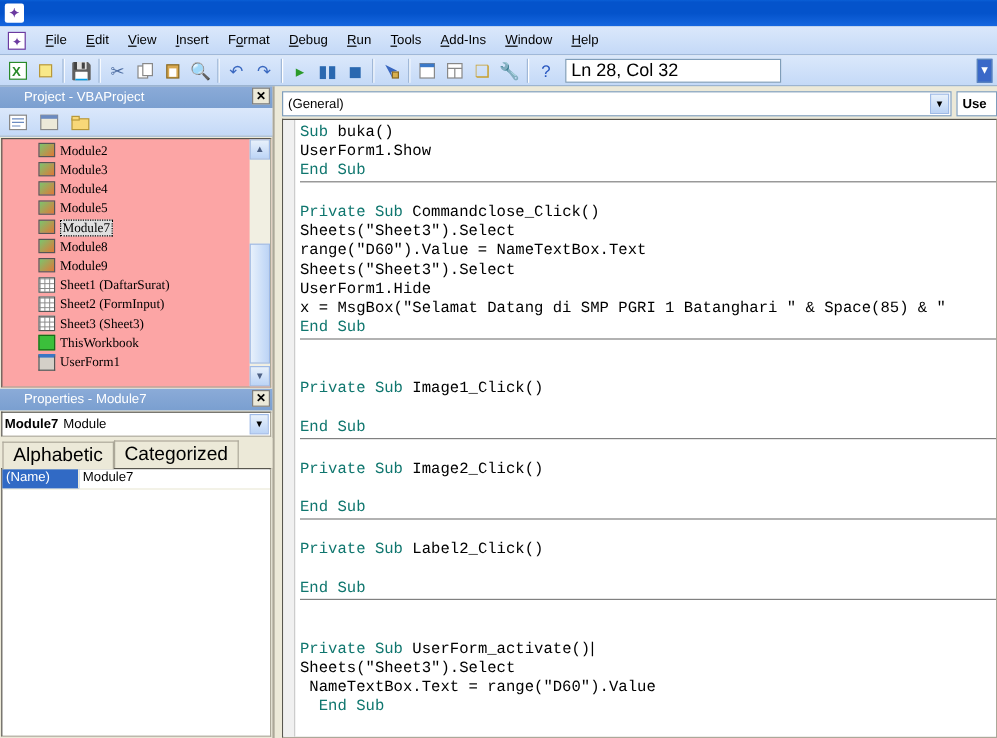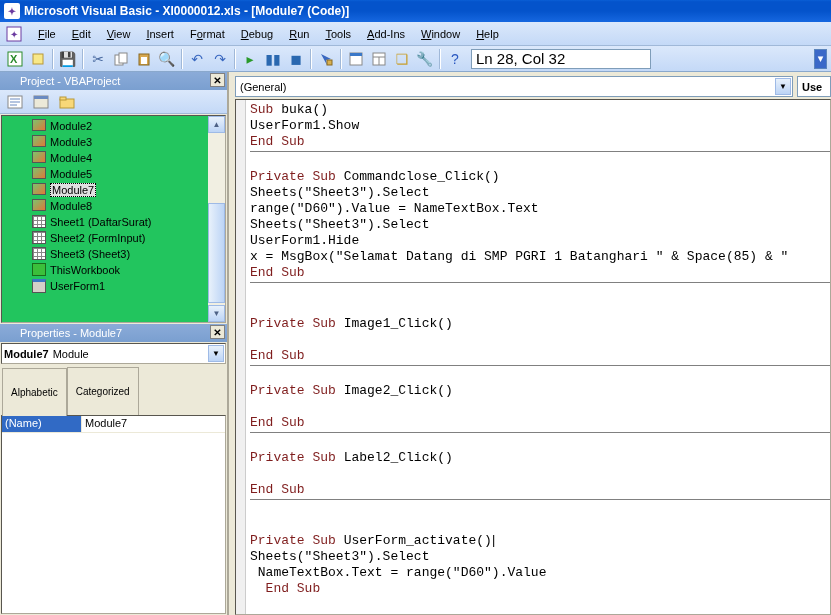--- a/index.html
+++ b/index.html
@@ -125,26 +125,27 @@
   align-items: center;
   padding: 0 4px;
   gap: 4px;
   border-bottom: 1px solid #a0b8d8;
 }
 .pt-btn {
   width: 22px; height: 20px;
   display: flex; align-items: center; justify-content: center;
 }
 .project-tree {
-  background: #22c55e;
+  background: #fca5a5;
   border: 1px inset #aca899;
   flex: 0 0 208px;
   overflow: hidden;
   position: relative;
   margin: 1px;
+  font-family: Liberation Serif, serif;
 }
 .tree-scroll {
   position: absolute;
   right: 0; top: 0; bottom: 0;
   width: 17px;
   background: #f1efe2;
   display: flex;
   flex-direction: column;
 }
 .scroll-btn {
@@ -240,34 +241,34 @@
   font-size: 8px;
 }
 .props-tabs {
   display: flex;
   padding: 2px 2px 0 2px;
   background: #ece9d8;
 }
 .ptab {
   border: 1px solid #aca899;
   border-bottom: none;
-  padding: 18px 8px;
+  padding: 2px 8px;
   background: #ece9d8;
-  font-size: 10px;
+  font-size: 16px;
 }
 .ptab.active { background: #ece9d8; position: relative; top: 1px; }
 .props-grid {
   background: #fff;
   border: 1px inset #aca899;
   flex: 1;
   margin: 0 1px 1px 1px;
 }
 .prop-row { display: flex; height: 17px; border-bottom: 1px solid #ece9d8; }
 .prop-name {
-  width: 80px;
+  width: 64px;
   background: #316ac5;
   color: #fff;
   padding: 1px 3px;
   border-right: 1px solid #ece9d8;
 }
 .prop-val { padding: 1px 3px; }
 .right-pane {
   flex: 1;
   display: flex;
   flex-direction: column;
@@ -314,39 +315,38 @@
   background: #f0f0f0;
   border-right: 1px solid #ccc;
 }
 .code-content {
   font-family: "Courier New", monospace;
   font-size: 13px;
   line-height: 16px;
   padding: 2px 0 2px 14px;
   white-space: pre;
 }
-.kw { color: #7f1d1d; }
+.kw { color: #0f766e; }
 .code-hr {
   border: none;
   border-top: 1px solid #808080;
   margin: 1px 0;
 }
 .cursor-line::after {
   content: "|";
   color: #000;
   animation: blink 1s infinite;
   margin-left: -2px;
 }
 </style>
 </head>
 <body>
 
 <div class="titlebar">
   <span class="titlebar-icon">✦</span>
-  <span class="titlebar-text">Microsoft Visual Basic - XI0000012.xls - [Module7 (Code)]</span>
 </div>
 
 <div class="menubar">
   <span class="mdi-icon">
     <svg width="16" height="16">
         <rect x="1" y="1" width="14" height="14" fill="#fff" stroke="#6b3aa0"></rect>
         <text x="4" y="12" font-size="10" fill="#6b3aa0">✦</text>
       </svg>
   </span>
   <span class="menu-item"><u>F</u><span></span><span>ile</span></span>
@@ -477,20 +477,24 @@
           </div>
           <div class="tree-item sel">
             <span class="ti-icon mod-icon"></span>
             <span class="ti-label">Module7</span>
           </div>
           <div class="tree-item">
             <span class="ti-icon mod-icon"></span>
             <span class="ti-label">Module8</span>
           </div>
           <div class="tree-item">
+            <span class="ti-icon mod-icon"></span>
+            <span class="ti-label">Module9</span>
+          </div>
+          <div class="tree-item">
             <span class="ti-icon sheet-icon"></span>
             <span class="ti-label">Sheet1 (DaftarSurat)</span>
           </div>
           <div class="tree-item">
             <span class="ti-icon sheet-icon"></span>
             <span class="ti-label">Sheet2 (FormInput)</span>
           </div>
           <div class="tree-item">
             <span class="ti-icon sheet-icon"></span>
             <span class="ti-label">Sheet3 (Sheet3)</span>

